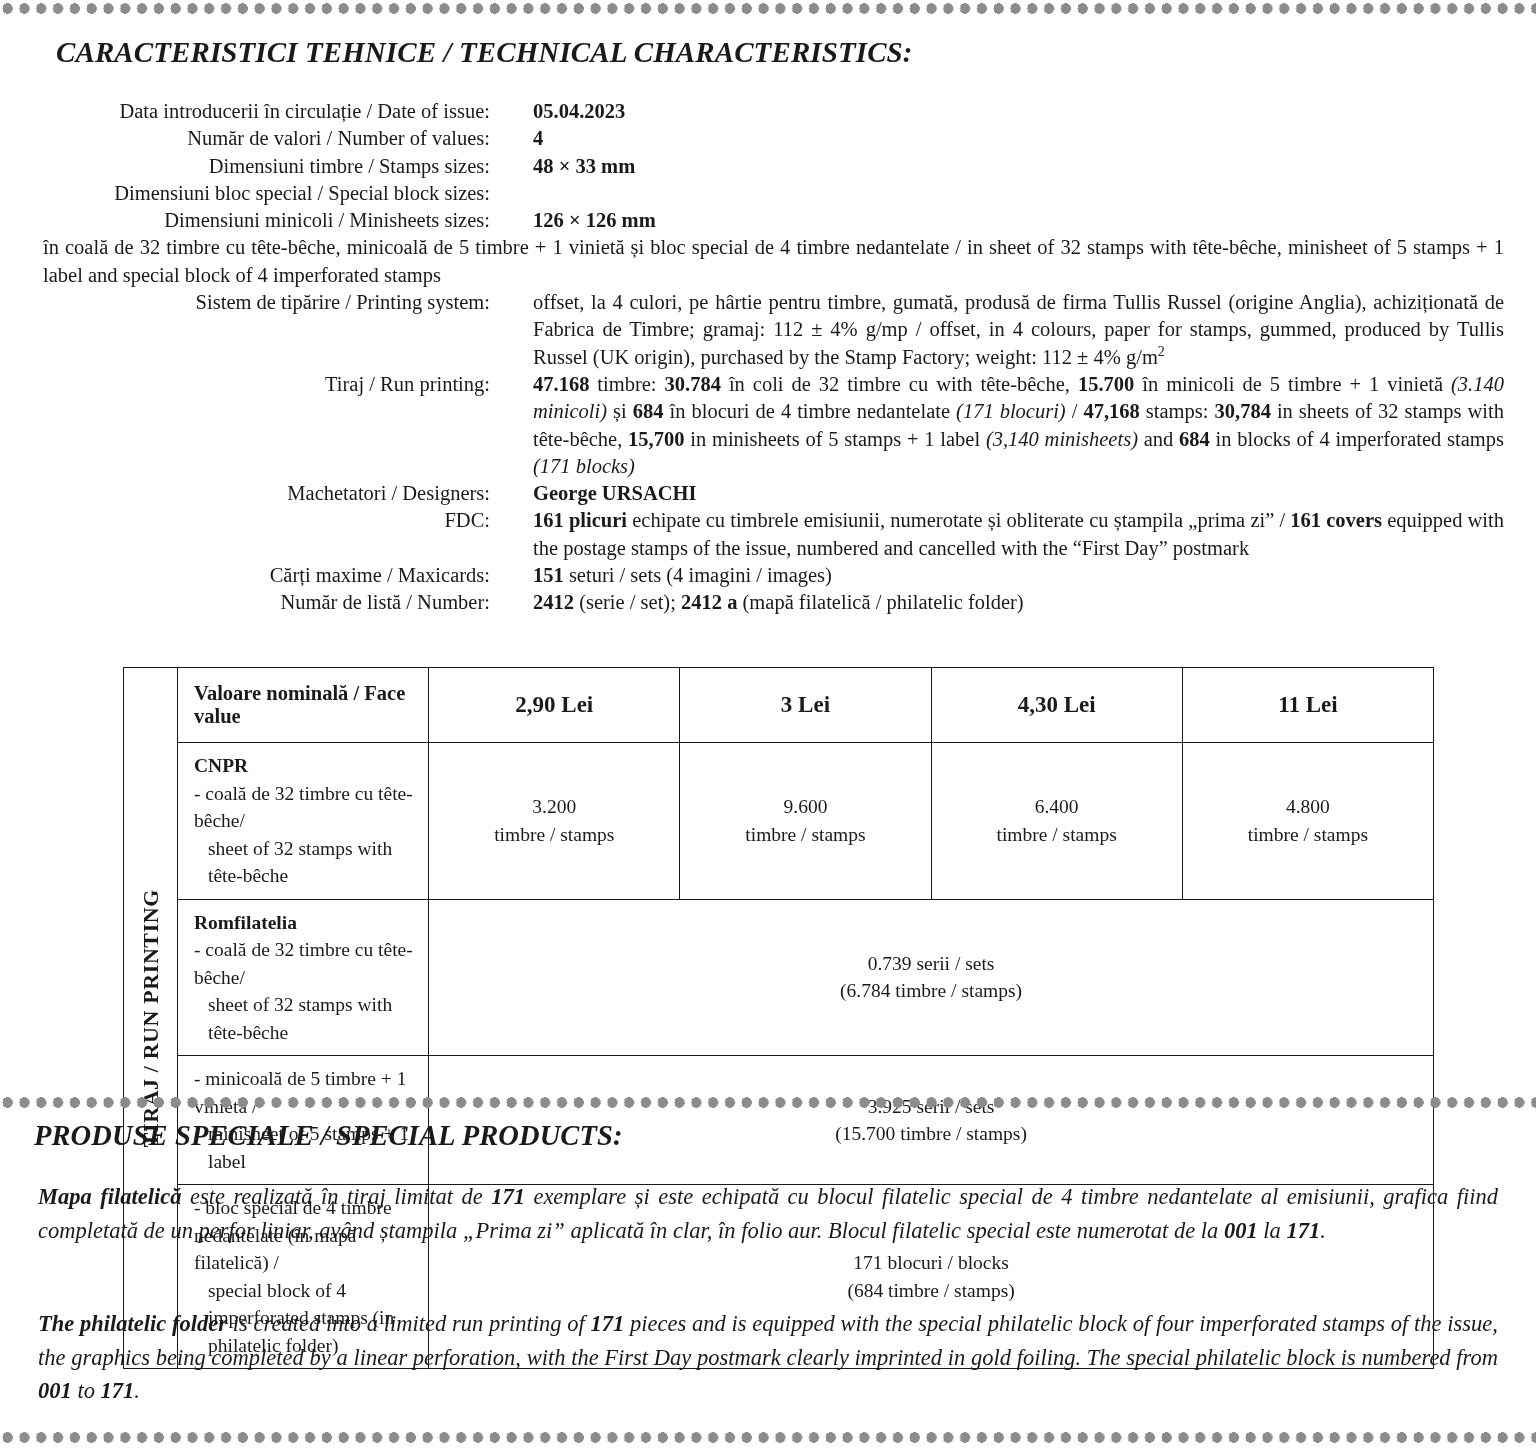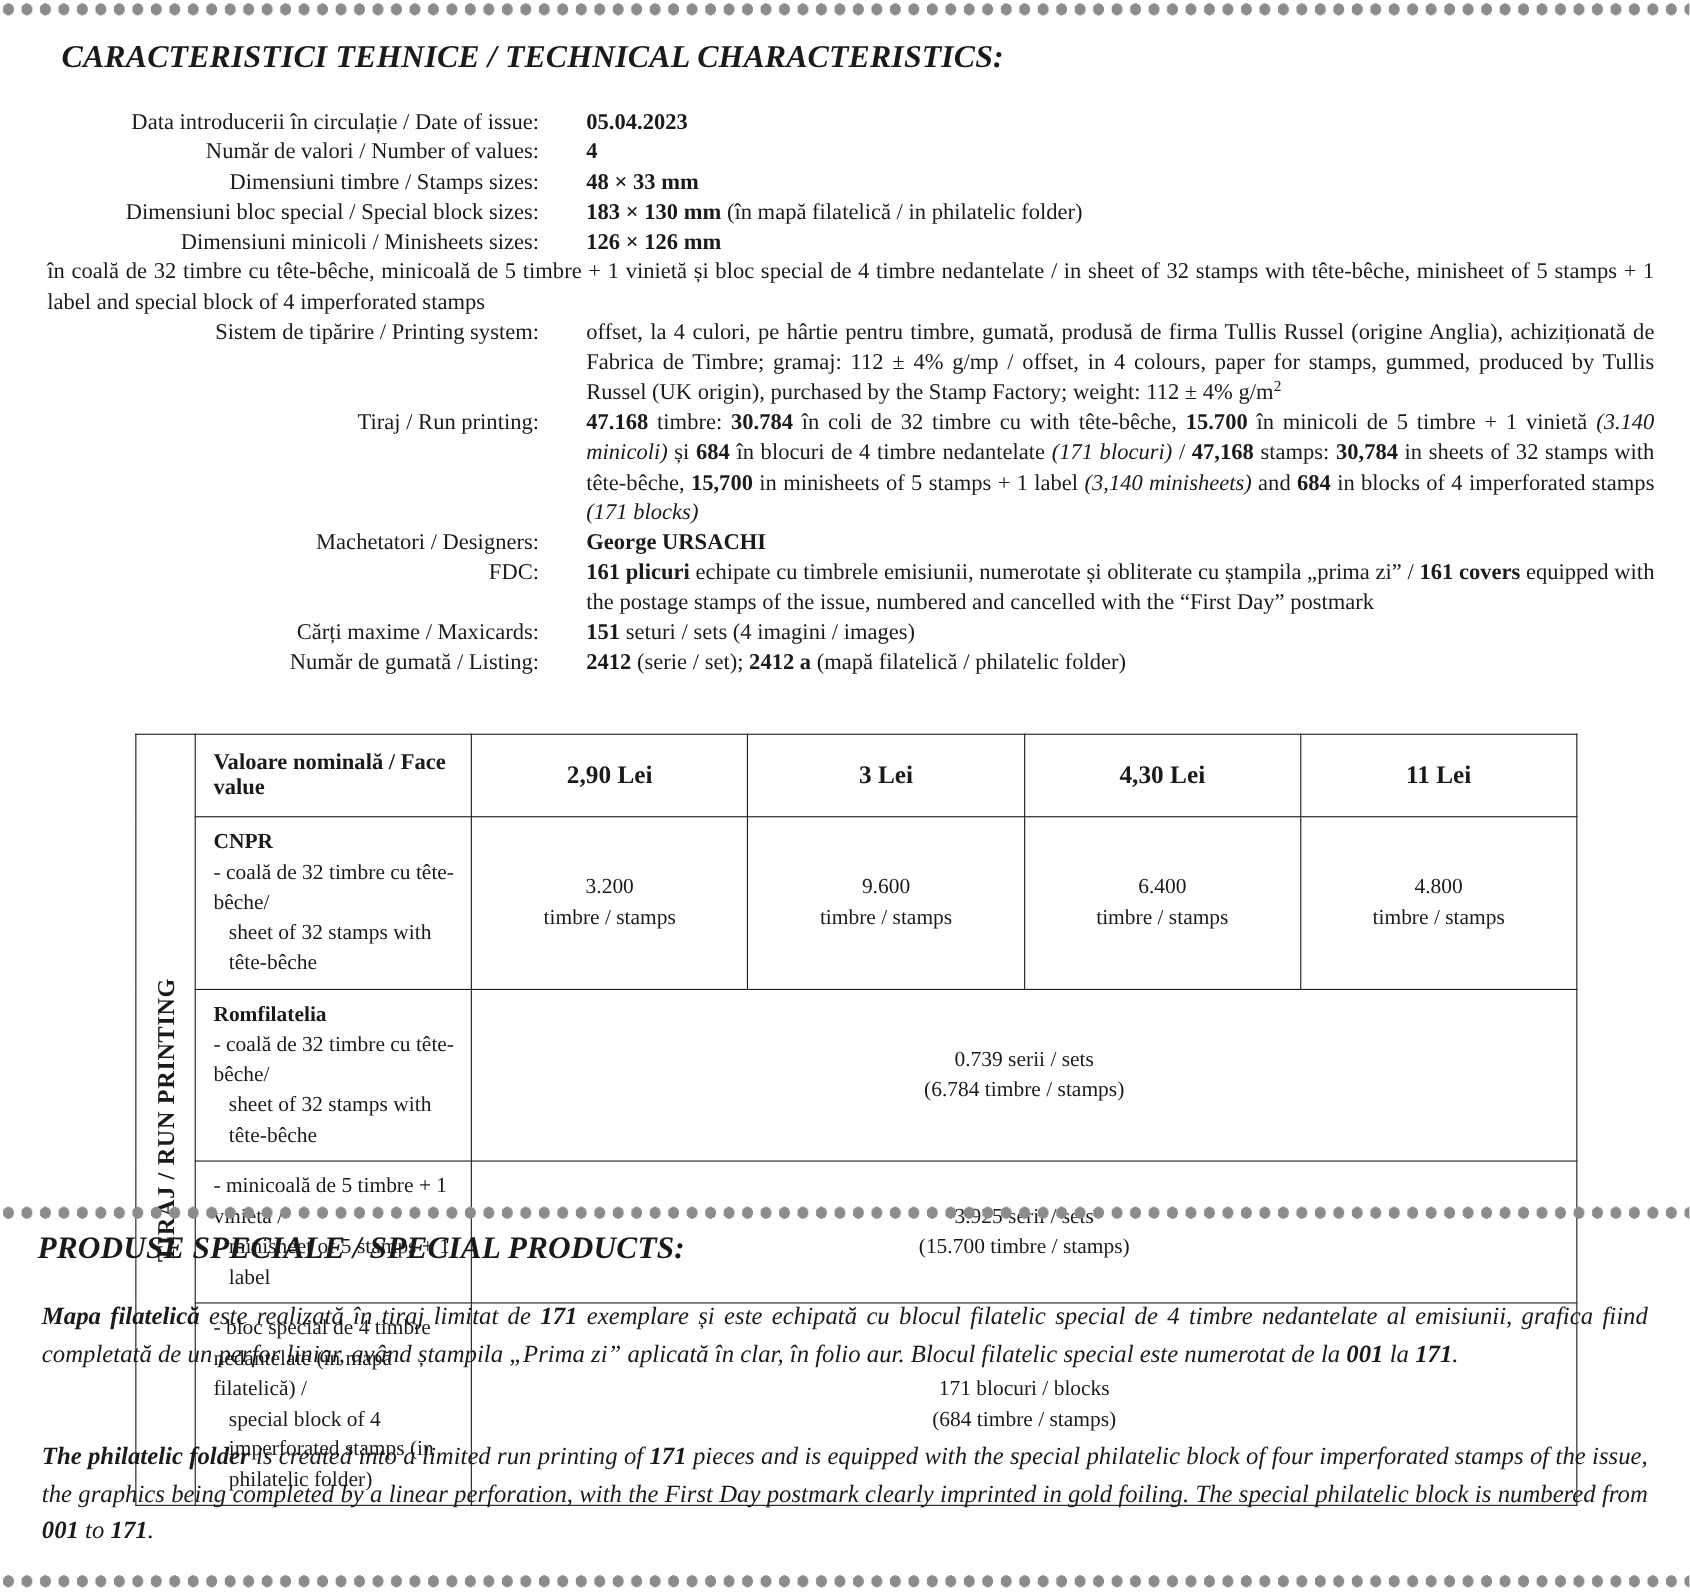--- a/index.html
+++ b/index.html
@@ -142,21 +142,20 @@
       <div class="spec-value nowrapv"><b class="bk">4</b></div>
     </div>
 
     <div class="spec-row">
       <div class="spec-label">Dimensiuni timbre / Stamps sizes:</div>
       <div class="spec-value nowrapv"><b class="bk">48 × 33 mm</b></div>
     </div>
 
     <div class="spec-row">
       <div class="spec-label">Dimensiuni bloc special / Special block sizes:</div>
-      <div class="spec-value nowrapv"><b class="bk">183 × 130 mm</b><span> (în mapă filatelică / in philatelic folder)</span></div>
     </div>
 
     <div class="spec-row">
       <div class="spec-label">Dimensiuni minicoli / Minisheets sizes:</div>
       <div class="spec-value nowrapv"><b class="bk">126 × 126 mm</b></div>
     </div>
 
     <div class="spec-row">
       <div class="spec-value">în coală de 32 timbre cu tête-bêche, minicoală de 5 timbre + 1 vinietă și bloc special de 4 timbre nedantelate / in sheet of 32 stamps with tête-bêche, minisheet of 5 stamps + 1 label and special block of 4 imperforated stamps</div>
     </div>
@@ -180,21 +179,21 @@
       <div class="spec-label">FDC:</div>
       <div class="spec-value"><b class="bk">161 plicuri</b><span> echipate cu timbrele emisiunii, numerotate și obliterate cu ștampila „prima zi” / </span><b class="bk">161 covers</b><span> equipped with the postage stamps of the issue, numbered and cancelled with the “First Day” postmark</span></div>
     </div>
 
     <div class="spec-row">
       <div class="spec-label">Cărți maxime / Maxicards:</div>
       <div class="spec-value nowrapv"><b class="bk">151</b><span> seturi / sets (4 imagini / images)</span></div>
     </div>
 
     <div class="spec-row">
-      <div class="spec-label">Număr de gumată / Listing:</div>
+      <div class="spec-label">Număr de listă / Number:</div>
       <div class="spec-value nowrapv"><b class="bk">2412</b><span> (serie / set); </span><b class="bk">2412 a</b><span> (mapă filatelică / philatelic folder)</span></div>
     </div>
 
   </div>
 
   <div class="tbl-wrap">
     <table class="runtbl">
       <tbody>
           <tr>
         <td class="vert-cell" rowspan="5">

